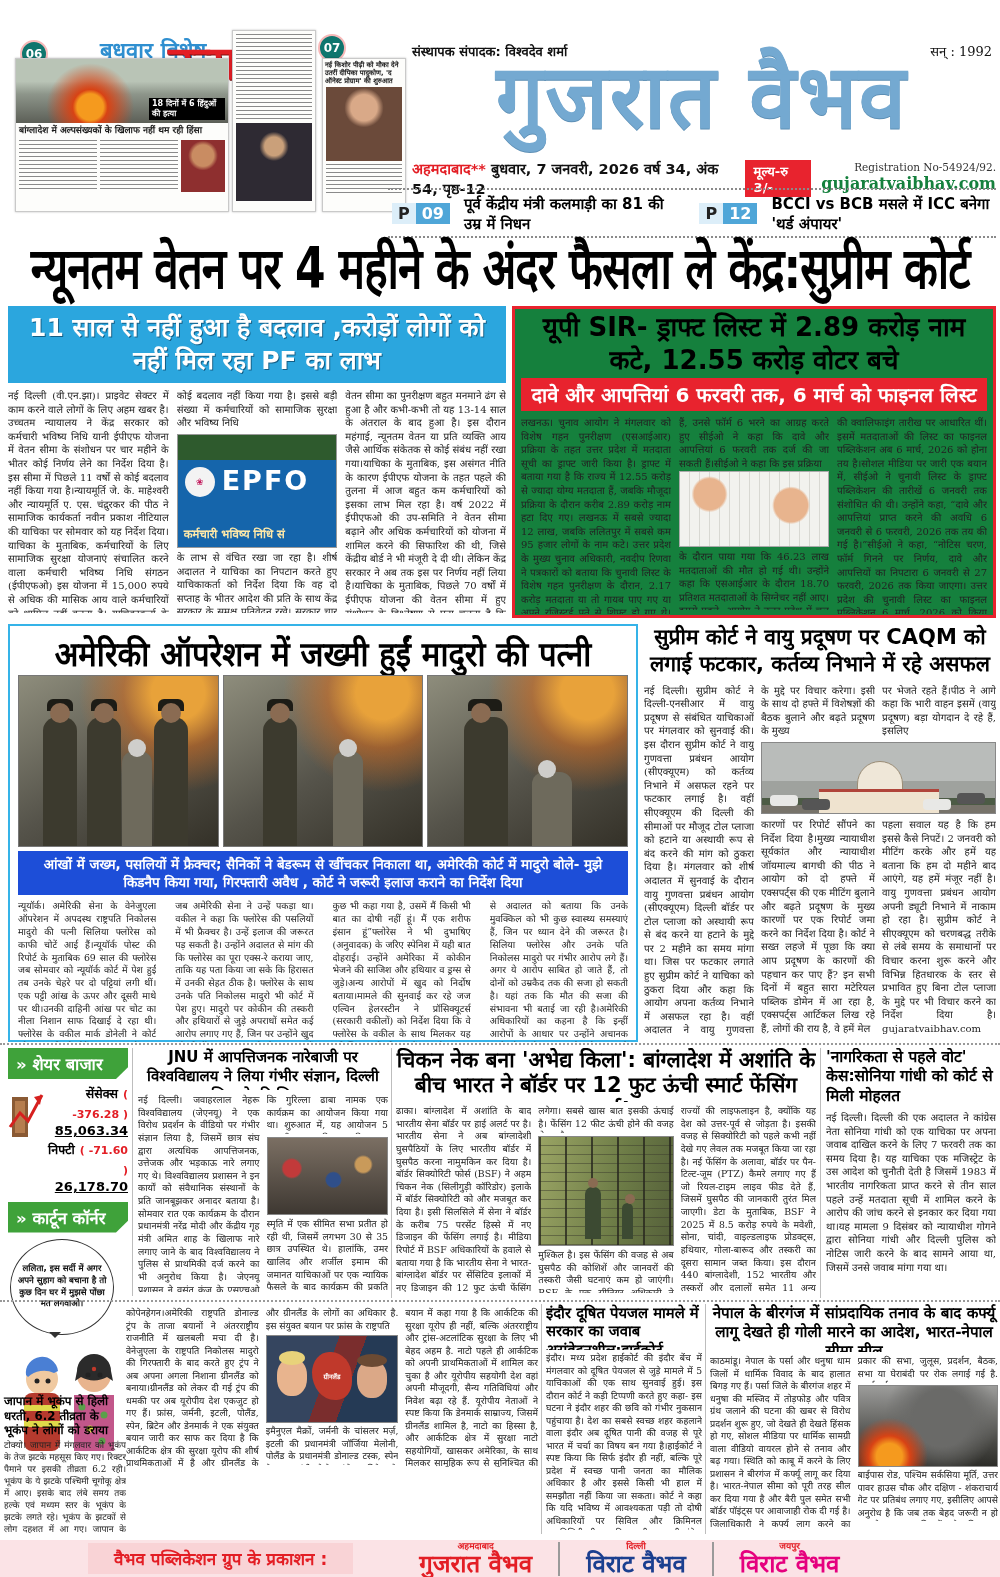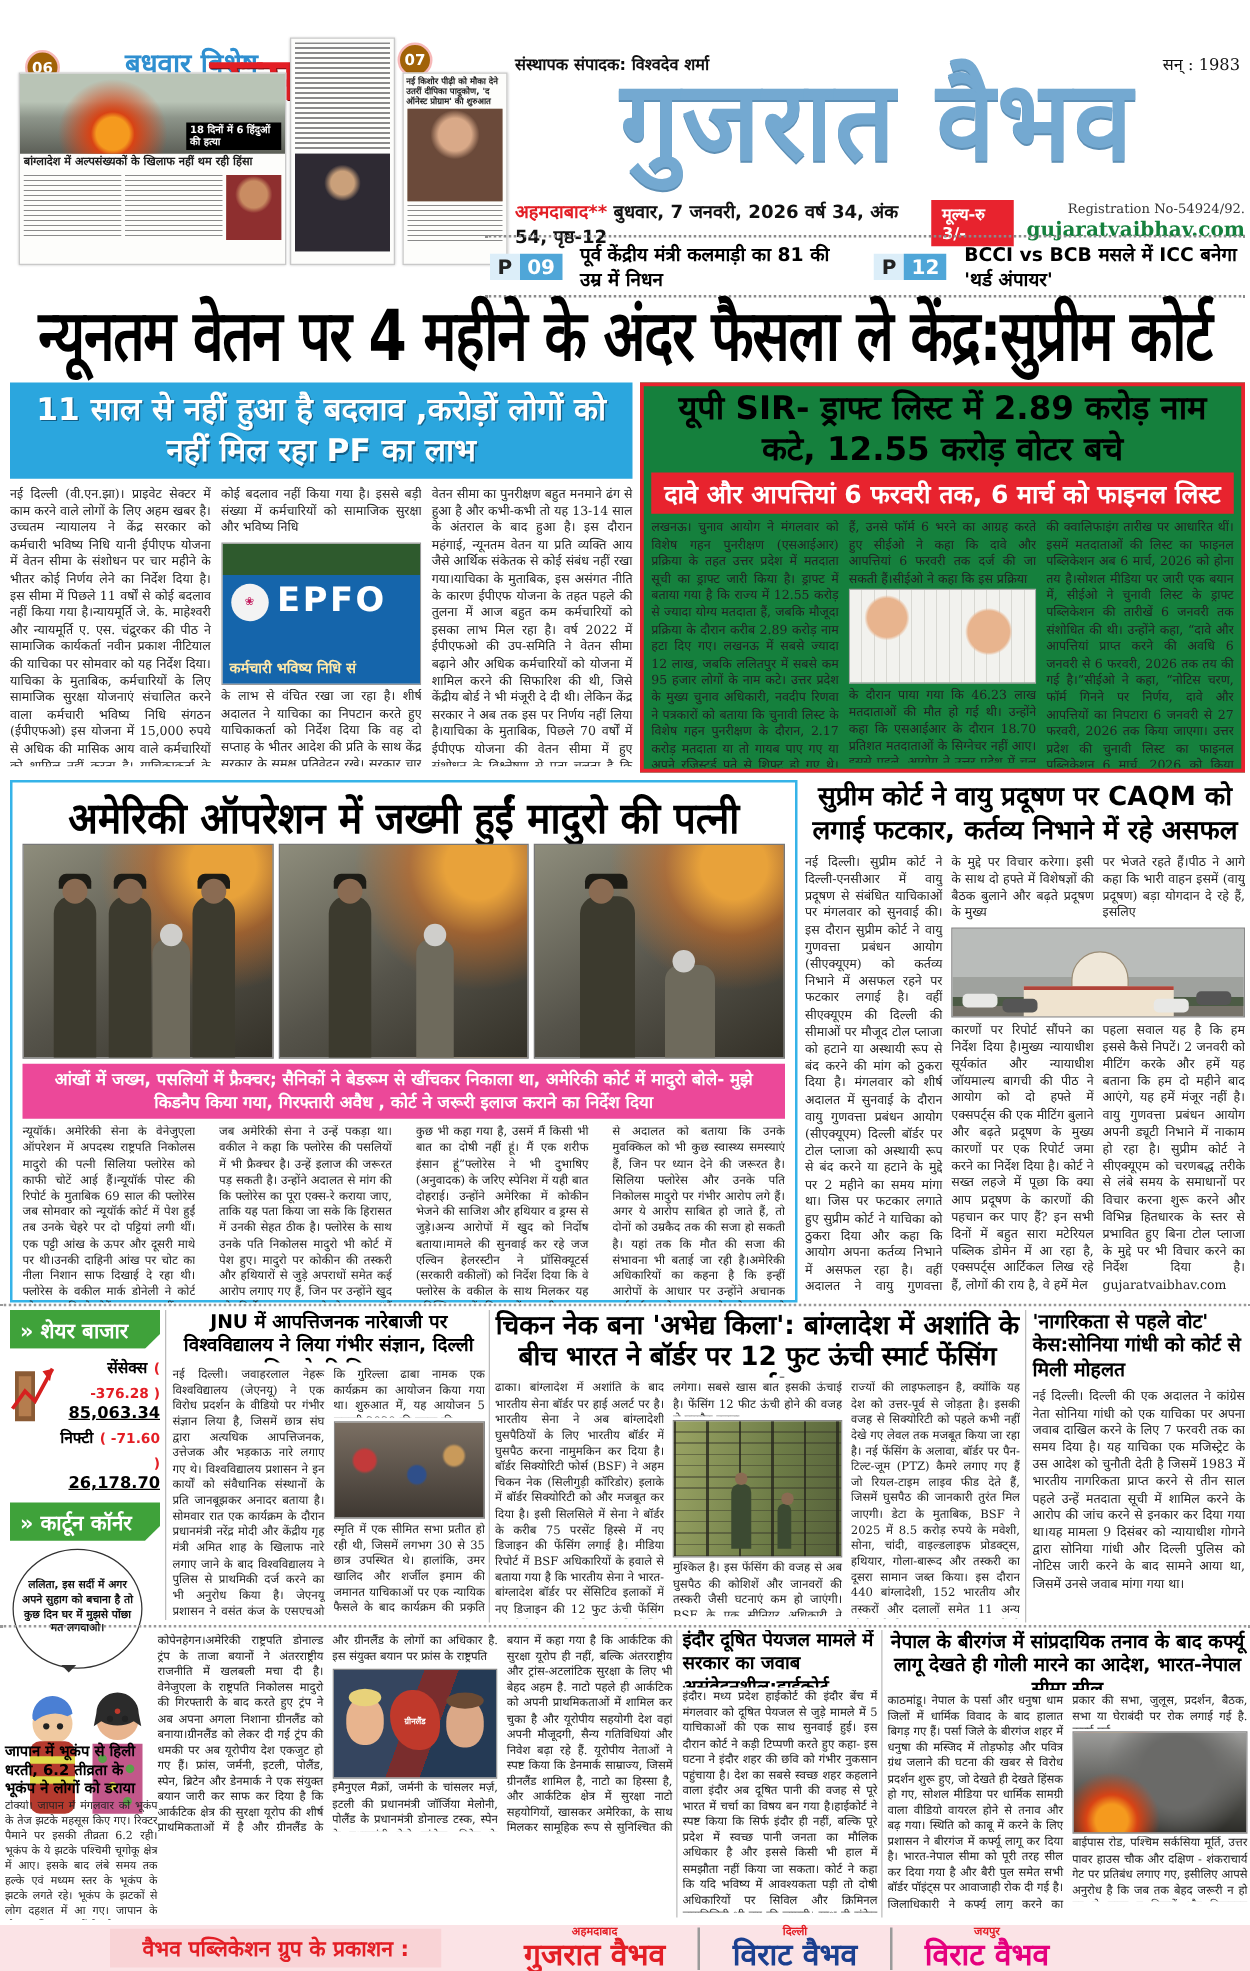--- a/index.html
+++ b/index.html
@@ -7,21 +7,21 @@
         font-family:"DejaVu Sans",sans-serif;color:#1a1a1a;}
   .abs{position:absolute;}
   .just{text-align:justify;}
   .bodytxt{font-family:"DejaVu Serif","Liberation Serif",serif;font-size:10px;line-height:1.36;color:#222;overflow:hidden;}
   .cols{display:flex;gap:8px;}
   .col{flex:1;overflow:hidden;}
   .center{text-align:center;}
   .fitline{white-space:nowrap;display:inline-block;}
 
   
-  .badge{width:24px;height:24px;border-radius:50%;background:#a16207;color:#fff;font-weight:bold;
+  .badge{width:24px;height:24px;border-radius:50%;background:#0f766e;color:#fff;font-weight:bold;
          font-size:12px;display:flex;align-items:center;justify-content:center;border:2px solid #f7b9b9;}
   .special-label{color:#2f8fd0;font-weight:900;font-size:22px;}
   .utsav{color:#e31e25;font-weight:900;font-size:46px;line-height:1;text-shadow:1px 1px 0 #7a0d10;}
   .thumb{background:#fdfdfb;border:1px solid #c9c9c9;box-shadow:0 0 2px rgba(0,0,0,.25);overflow:hidden;}
   .tlines{background:repeating-linear-gradient(to bottom,#8a8a8a 0 1px,transparent 1px 4px);}
   .photo-violence{background:radial-gradient(circle at 35% 75%,#f59a1e 0 9%,#d84315 12%,transparent 30%),
                   linear-gradient(to bottom,#b9c4b6 0 35%,#8d958a 55%,#5c5f57 100%);}
   .kicker-box{background:#000;color:#fff;font-weight:bold;font-size:8px;padding:1px 3px;line-height:1.25;}
   .photo-amitabh{background:radial-gradient(circle at 50% 30%,#caa07a 0 14%,#2e2a33 22%),linear-gradient(#3a3544,#191722);}
   .photo-deepika{background:radial-gradient(circle at 50% 28%,#d9a988 0 20%,#6b4a3a 30%),linear-gradient(#cfc4b2,#9d8d77);}
@@ -73,21 +73,21 @@
   .mad-headline{font-size:31px;font-weight:900;text-align:center;color:#000;}
   .mad-photos{display:flex;gap:4px;}
   .mphoto{flex:1;position:relative;overflow:hidden;border:1px solid #777;
      background:radial-gradient(circle at 80% 10%,#e8a23a 0 12%,rgba(216,110,30,.55) 25%,transparent 45%),
                 linear-gradient(150deg,#8e8d7c,#55534a 55%,#343128);}
   .mphoto .fig{position:absolute;bottom:-4px;width:34px;height:78%;background:#3c3a2e;border-radius:14px 14px 0 0;}
   .mphoto .fig:after{content:"";position:absolute;top:-14px;left:7px;width:20px;height:20px;border-radius:50%;background:#8a6b52;}
   .mphoto .cap{position:absolute;top:-18px;left:4px;width:26px;height:12px;background:#1d1c16;border-radius:6px 6px 0 0;}
   .grandma{position:absolute;bottom:-4px;width:30px;height:58%;background:#6e6a5c;border-radius:12px 12px 0 0;}
   .grandma:after{content:"";position:absolute;top:-12px;left:6px;width:18px;height:18px;border-radius:50%;background:#cfcecb;}
-  .mad-caption{background:#ec4899;color:#fff;font-weight:900;font-size:13.5px;text-align:center;line-height:1.35;padding:4px 6px;}
+  .mad-caption{background:#1d4ed8;color:#fff;font-weight:900;font-size:13.5px;text-align:center;line-height:1.35;padding:4px 6px;}
 
   
   .caqm-headline{font-size:21px;font-weight:900;text-align:center;line-height:1.3;color:#000;}
   .sc-img{height:96px;border:1px solid #888;position:relative;overflow:hidden;
      background:linear-gradient(#b9bcba 0 55%,#9fa29e 55% 78%,#4c5b45 78% 88%,#77736a 88%);}
   .sc-dome{position:absolute;left:50%;top:18px;width:44px;height:30px;margin-left:-22px;background:#efe7d8;
            border-radius:44px 44px 0 0;border:1px solid #9b8d76;}
   .sc-base{position:absolute;left:50%;top:46px;width:120px;height:26px;margin-left:-60px;background:#efe3cf;
            border-top:3px solid #b0443a;}
   .sc-car{position:absolute;width:28px;height:11px;background:#555;border-radius:4px;}
@@ -173,21 +173,21 @@
     <div class="photo-amitabh" style="margin:0 3px;height:78px;"></div>
   </div>
 
   <div class="abs thumb" style="left:322px;top:58px;width:82px;height:152px;">
     <div style="font-size:6.8px;font-weight:bold;padding:2px;line-height:1.2;color:#222;">नई किशोर पीढ़ी को मौका देने उतरीं दीपिका पादुकोण, 'द ऑनेस्ट प्रोग्राम' की शुरुआत</div>
     <div class="photo-deepika" style="margin:0 3px;height:74px;"></div>
     <div class="tlines" style="margin:3px;height:30px;"></div>
   </div>
 
   <div class="abs founder" style="left:412px;top:42px;">संस्थापक संपादक: विश्वदेव शर्मा</div>
-  <div class="abs estd" style="right:8px;top:42px;">सन् : 1983</div>
+  <div class="abs estd" style="right:8px;top:42px;">सन् : 1992</div>
   <div class="abs center" style="left:408px;top:56px;width:588px;">
     <span class="paper-title fitline" style="transform: scale(1, 1.05); transform-origin: center top;">गुजरात वैभव</span>
   </div>
   <div class="abs" style="left:412px;top:158px;width:584px;display:flex;align-items:center;gap:10px;">
     <div class="dateline">
       <span class="city-red">अहमदाबाद**</span>
       <span>बुधवार, 7 जनवरी, 2026 वर्ष 34, अंक 54, पृष्ठ-12</span>
     </div>
     <div class="price-chip">मूल्य-रु 3/-</div>
     <div class="reg" style="margin-left:auto;">

